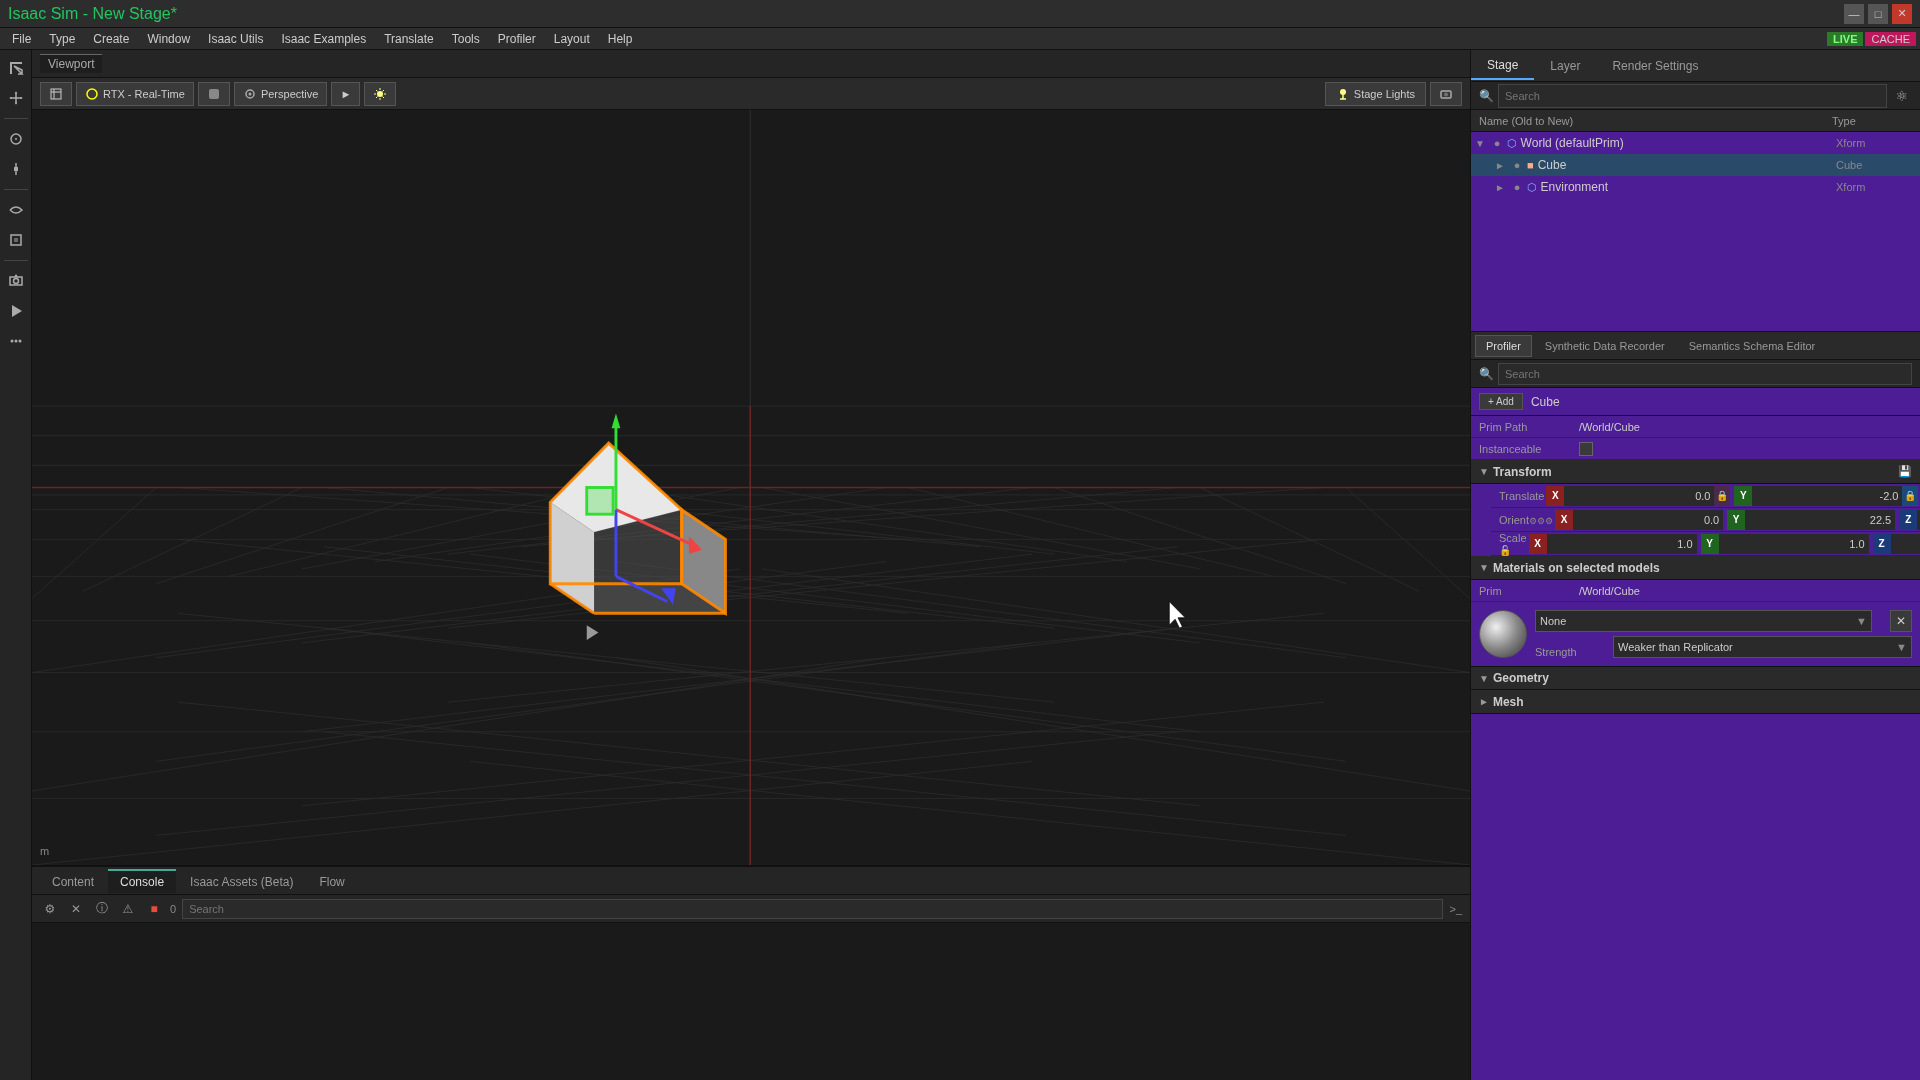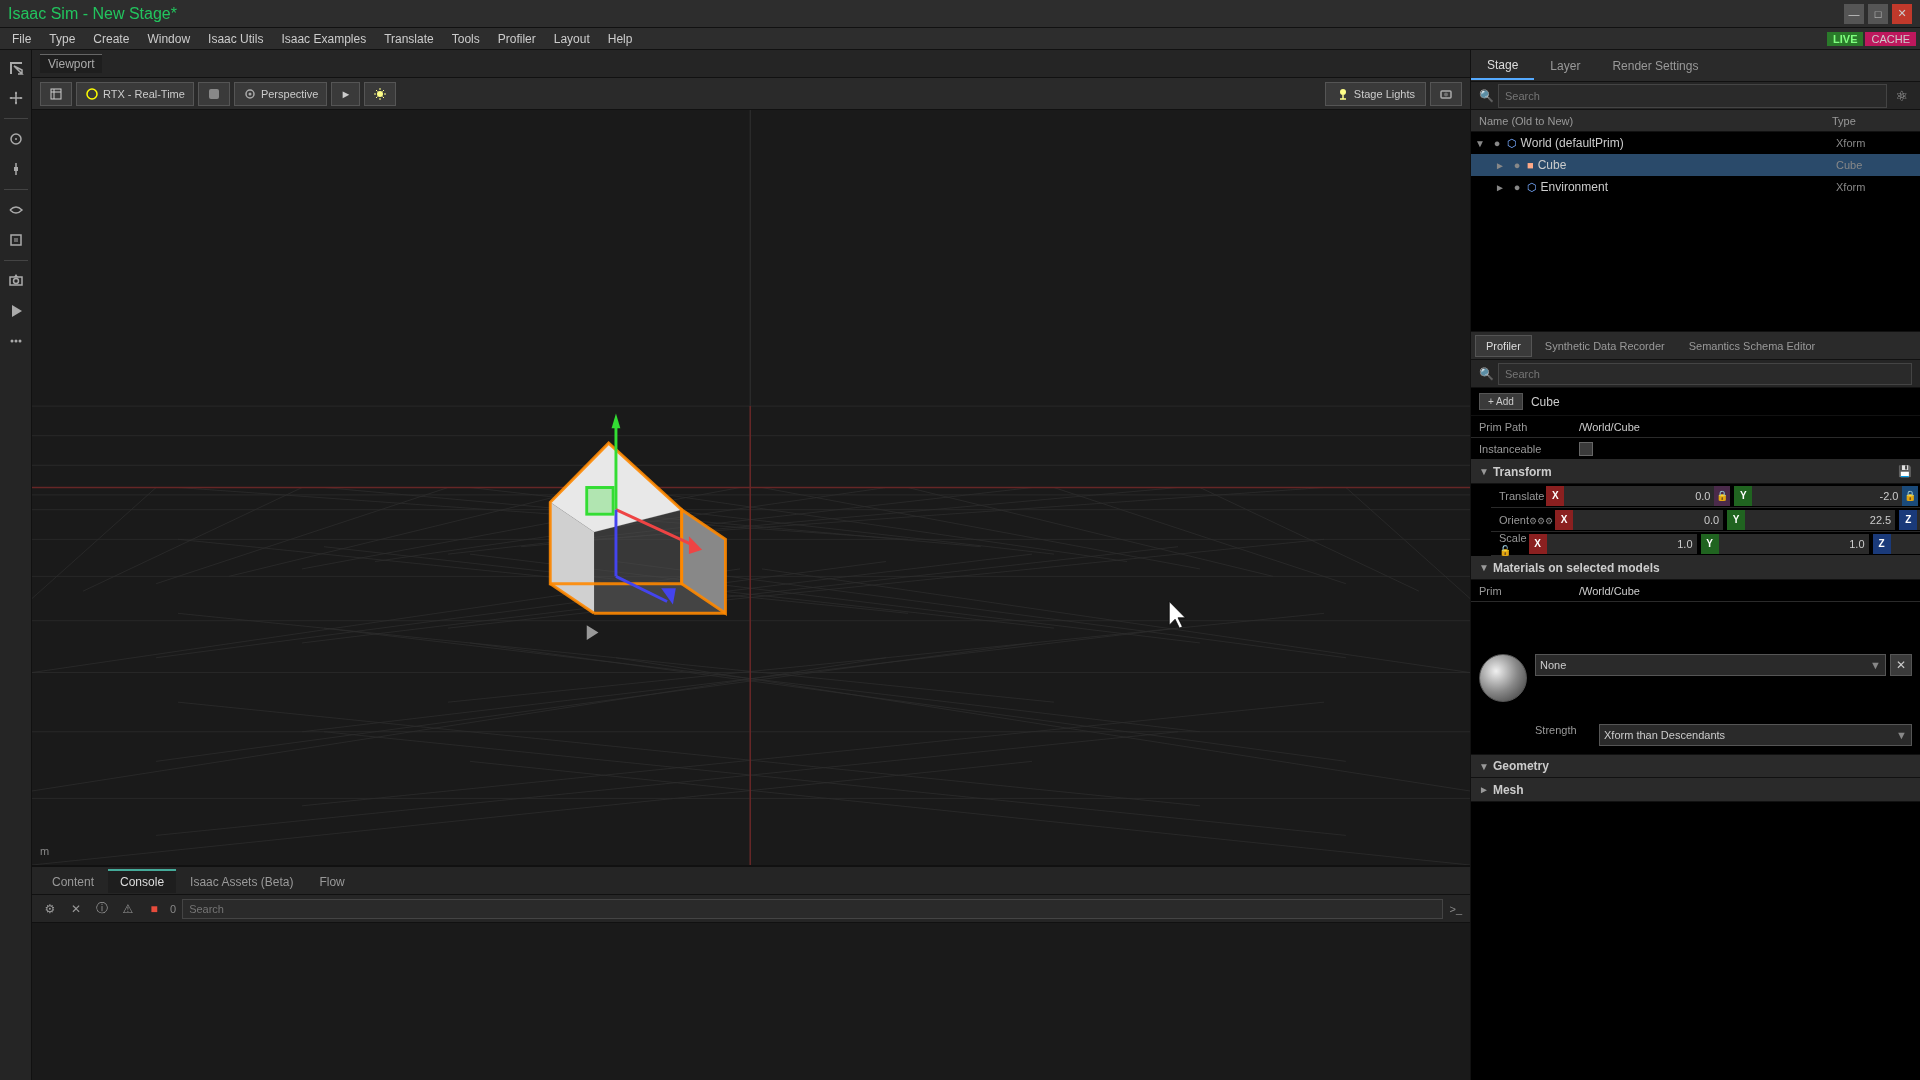--- a/index.html
+++ b/index.html
@@ -51,21 +51,21 @@
     .bottom-tabs { height: 28px; background: #252525; display: flex; align-items: center; padding: 0 8px; gap: 2px; border-bottom: 1px solid #111; }
     .bottom-tab { padding: 4px 12px; color: #999; cursor: pointer; font-size: 12px; border-top: 2px solid transparent; }
     .bottom-tab.active { color: #ddd; border-top-color: #4a9; background: #1e1e1e; }
     .bottom-toolbar { height: 28px; background: #252525; display: flex; align-items: center; padding: 0 8px; gap: 6px; border-bottom: 1px solid #111; }
     .bottom-toolbar-btn { width: 20px; height: 20px; background: transparent; border: none; color: #999; cursor: pointer; font-size: 12px; display: flex; align-items: center; justify-content: center; }
     .bottom-search { background: #2a2a2a; border: 1px solid #444; color: #ccc; padding: 2px 6px; font-size: 11px; height: 20px; flex: 1; }
     .error-count { color: #888; font-size: 11px; }
     .bottom-content { flex: 1; background: #1a1a1a; padding: 4px; }
 
     
-    .right-panel { width: 450px; background: #000000; display: flex; flex-direction: column; border-left: 1px solid #111; }
+    .right-panel { width: 450px; background: #4c1d95; display: flex; flex-direction: column; border-left: 1px solid #111; }
     .right-tabs { height: 32px; background: #2a2a2a; display: flex; align-items: center; border-bottom: 1px solid #111; }
     .right-tab { padding: 6px 16px; color: #999; cursor: pointer; font-size: 12px; }
     .right-tab.active { color: #ddd; border-bottom: 2px solid #5af; }
 
     
     .stage-tree { flex: 0 0 200px; overflow-y: auto; border-bottom: 1px solid #111; }
     .tree-search { background: #2a2a2a; border: 1px solid #444; color: #ccc; padding: 2px 6px; font-size: 11px; height: 24px; flex: 1; }
     .tree-filter-btn { background: none; border: none; color: #aaa; cursor: pointer; font-size: 14px; padding: 0 4px; }
     .tree-search-row { height: 28px; display: flex; align-items: center; padding: 0 8px; gap: 4px; background: #252525; border-bottom: 1px solid #111; }
 
@@ -112,21 +112,21 @@
     .axis-y { background: #206420; }
     .axis-z { background: #1a3a7a; }
     .axis-input { flex: 1; background: #2a2a2a; border: none; color: #ccc; font-size: 11px; height: 20px; padding: 0 4px; text-align: right; }
     .axis-btn { width: 16px; height: 20px; background: #1a3a7a; border: none; color: #aac; cursor: pointer; font-size: 10px; display: flex; align-items: center; justify-content: center; }
     .axis-gap { width: 4px; }
 
     
     .material-row { display: flex; align-items: center; padding: 8px; gap: 8px; }
     .material-sphere { width: 48px; height: 48px; border-radius: 50%; background: radial-gradient(circle at 35% 35%, #f0f0f0, #888, #333); border: 1px solid #555; flex-shrink: 0; }
     .material-fields { flex: 1; display: flex; flex-direction: column; gap: 4px; }
-    .material-field-row { display: flex; align-items: flex-start; gap: 4px; margin-top: 44px; }
+    .material-field-row { display: flex; align-items: flex-end; gap: 18px; }
     .material-field-label { width: 60px; color: #999; font-size: 11px; }
     .material-dropdown { flex: 1; background: #2a2a2a; border: 1px solid #555; color: #ccc; font-size: 11px; height: 22px; padding: 0 4px; display: flex; align-items: center; justify-content: space-between; cursor: pointer; }
     .material-dropdown-arrow { color: #888; }
     .material-clear-btn { background: #3a3a3a; border: 1px solid #555; color: #ccc; width: 22px; height: 22px; cursor: pointer; display: flex; align-items: center; justify-content: center; font-size: 12px; }
 
     
     .geometry-section { border-top: 1px solid #111; }
   </style>
 </head>
 <body>
@@ -587,21 +587,21 @@
           <div class="material-field-row">
             <div class="material-dropdown">
               <span>None</span>
               <span class="material-dropdown-arrow">▼</span>
             </div>
             <button class="material-clear-btn">✕</button>
           </div>
           <div class="material-field-row">
             <span class="material-field-label">Strength</span>
             <div class="material-dropdown">
-              <span>Xform than Descendants</span>
+              <span>Weaker than Replicator</span>
               <span class="material-dropdown-arrow">▼</span>
             </div>
           </div>
         </div>
       </div>
 
       <div class="section-header geometry-section">
         <span class="section-arrow">▼</span>
         <span class="section-label">Geometry</span>
       </div>

